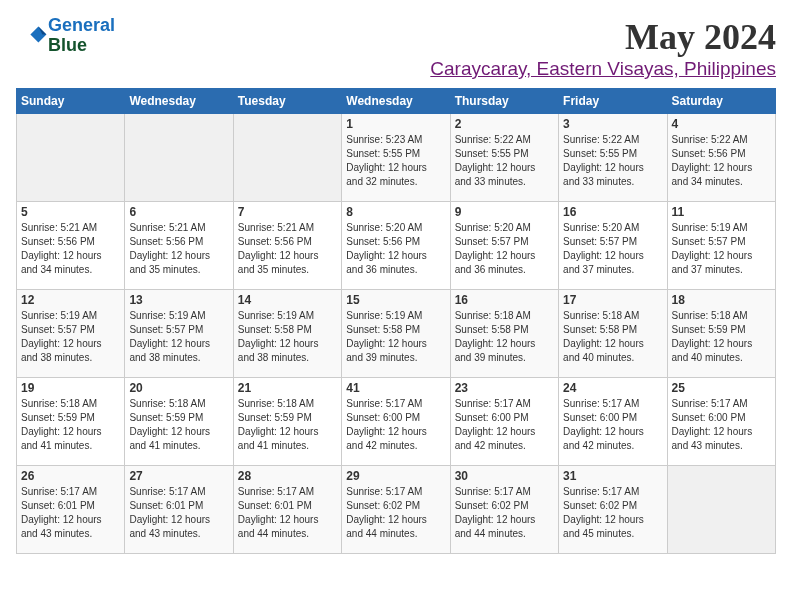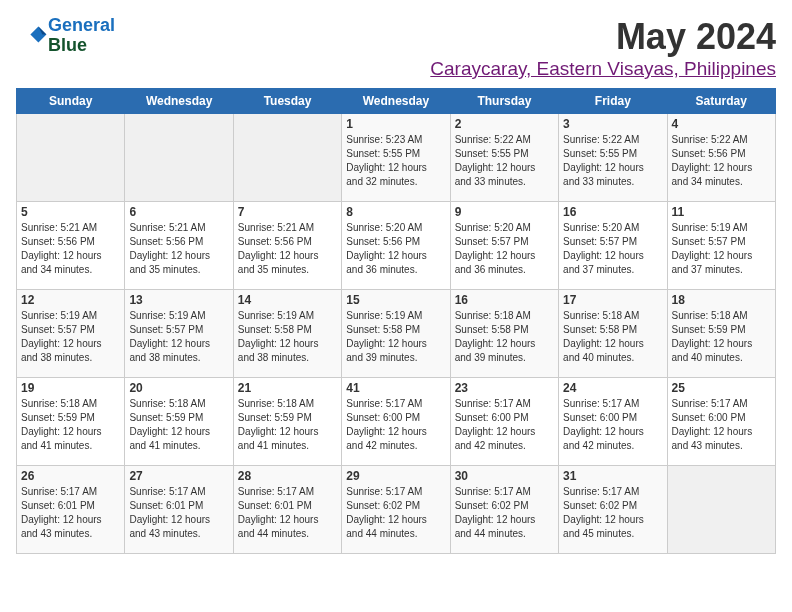--- a/index.html
+++ b/index.html
@@ -31,39 +31,40 @@
       width: 32px;
       height: 32px;
     }
     .title-block {
       text-align: right;
     }
     .month-title {
       font-size: 36px;
       font-weight: bold;
       color: #333;
+      font-family: Liberation Serif, serif;
     }
     .location {
       font-size: 19px;
       color: #701a75;
       text-decoration: underline;
     }
     table {
       width: 100%;
       border-collapse: collapse;
       table-layout: fixed;
     }
     thead th {
       background: #2b6cb0;
       color: #fff;
       font-size: 12px;
       font-weight: bold;
       padding: 5px 4px;
       border: 1px solid #2b6cb0;
-      text-align: center;
+      text-align: left;
     }
     tbody td {
       border: 1px solid #ccc;
       vertical-align: top;
       padding: 3px 4px;
       min-height: 80px;
       height: 88px;
       font-size: 10.5px;
       color: #333;
       background: #fff;

